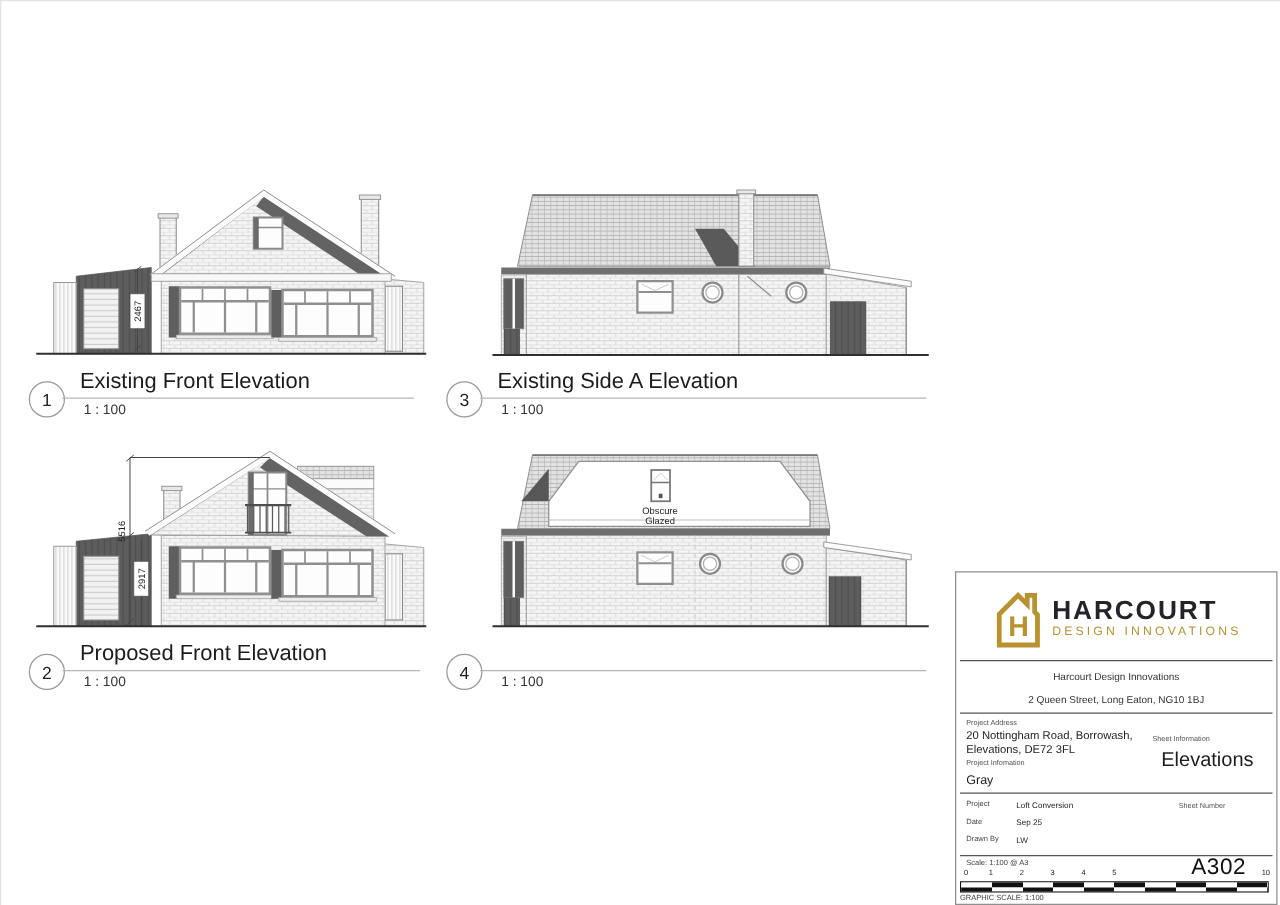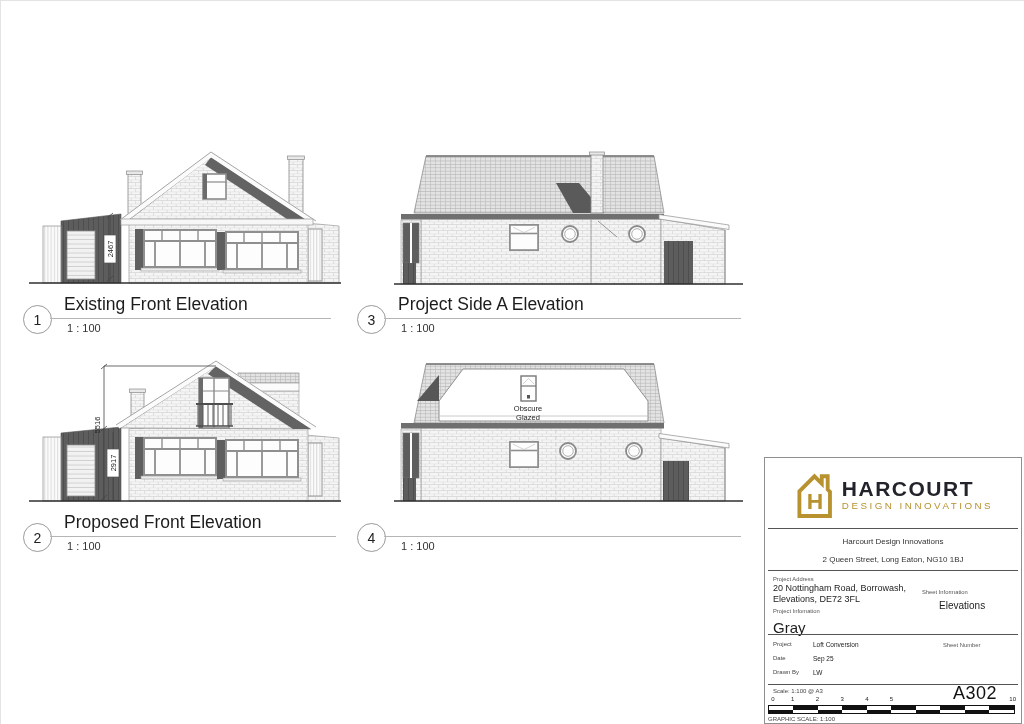--- a/index.html
+++ b/index.html
@@ -271,21 +271,21 @@
   </svg>
 
   <div class="vlabel" style="left:22px;top:293px;width:308px">
     <div class="vl-circle">1</div>
     <div class="vl-title">Existing Front Elevation</div>
     <div class="vl-rule"></div>
     <div class="vl-scale">1 : 100</div>
   </div>
   <div class="vlabel" style="left:356px;top:293px;width:384px">
     <div class="vl-circle">3</div>
-    <div class="vl-title">Project Side A Elevation</div>
+    <div class="vl-title">Existing Side A Elevation</div>
     <div class="vl-rule"></div>
     <div class="vl-scale">1 : 100</div>
   </div>
   <div class="vlabel" style="left:22px;top:511px;width:313px">
     <div class="vl-circle">2</div>
     <div class="vl-title">Proposed Front Elevation</div>
     <div class="vl-rule"></div>
     <div class="vl-scale">1 : 100</div>
   </div>
   <div class="vlabel" style="left:356px;top:511px;width:384px">
@@ -306,23 +306,23 @@
       </div>
     </div>
     <div class="sep" style="top:70px"></div>
     <div class="tb-center" style="top:79px">Harcourt Design Innovations</div>
     <div class="tb-center" style="top:97px">2 Queen Street, Long Eaton, NG10 1BJ</div>
     <div class="sep" style="top:112px"></div>
     <div class="lbl" style="left:8px;top:118px">Project Address</div>
     <div class="val" style="left:8px;top:125px">20 Nottingham Road, Borrowash,</div>
     <div class="val" style="left:8px;top:136px">Elevations, DE72 3FL</div>
     <div class="lbl" style="left:8px;top:150px">Project Infomation</div>
-    <div class="val" style="left:8px;top:161px;font-size:15px">Gray</div>
+    <div class="val" style="left:8px;top:161px;font-size:10px">Gray</div>
     <div class="lbl" style="left:157px;top:131px">Sheet Information</div>
-    <div class="val" style="left:174px;top:142px;font-size:10px">Elevations</div>
+    <div class="val" style="left:164px;top:142px;font-size:16px">Elevations</div>
     <div class="sep" style="top:176px"></div>
     <div class="lblrow" style="left:8px;top:183px">Project</div>
     <div class="val2" style="left:48px;top:183px">Loft Conversion</div>
     <div class="lblrow" style="left:8px;top:197px">Date</div>
     <div class="val2" style="left:48px;top:197px">Sep 25</div>
     <div class="lblrow" style="left:8px;top:211px">Drawn By</div>
     <div class="val2" style="left:48px;top:211px">LW</div>
     <div class="lbl" style="left:178px;top:184px">Sheet Number</div>
     <div class="sheetnum">A302</div>
     <div class="sep" style="top:226px"></div>

